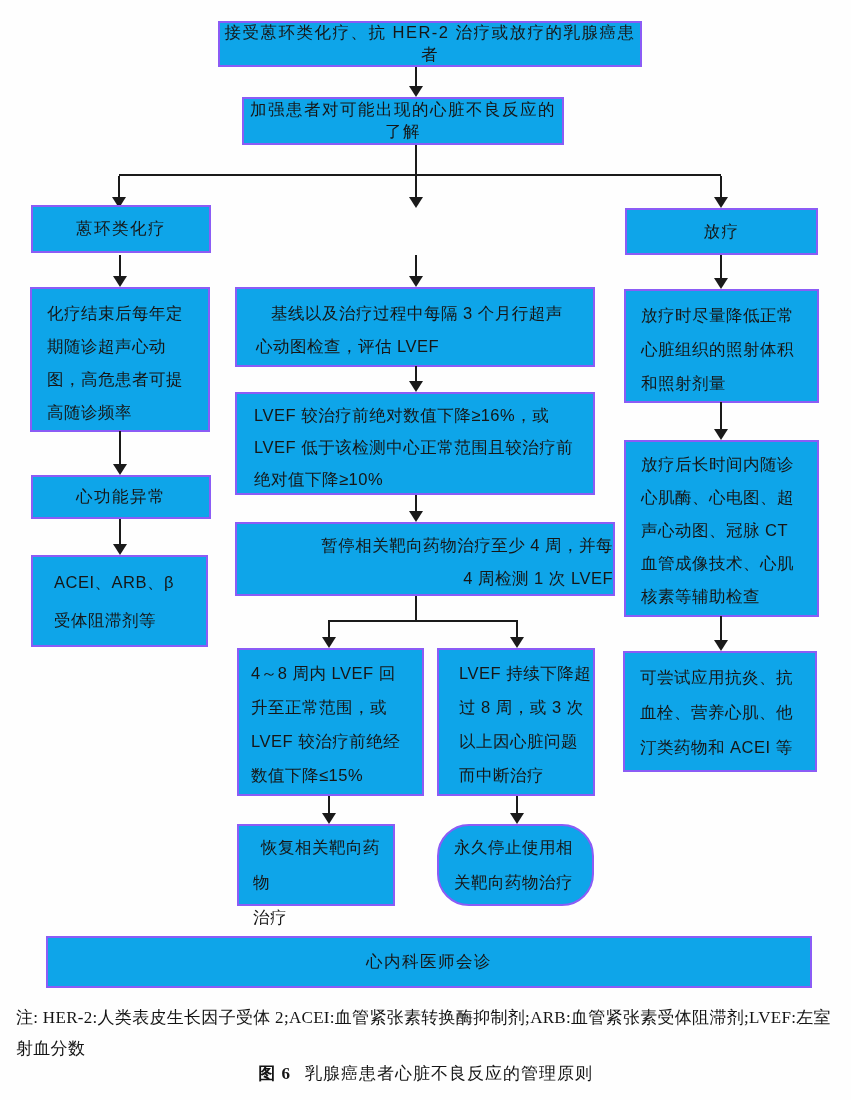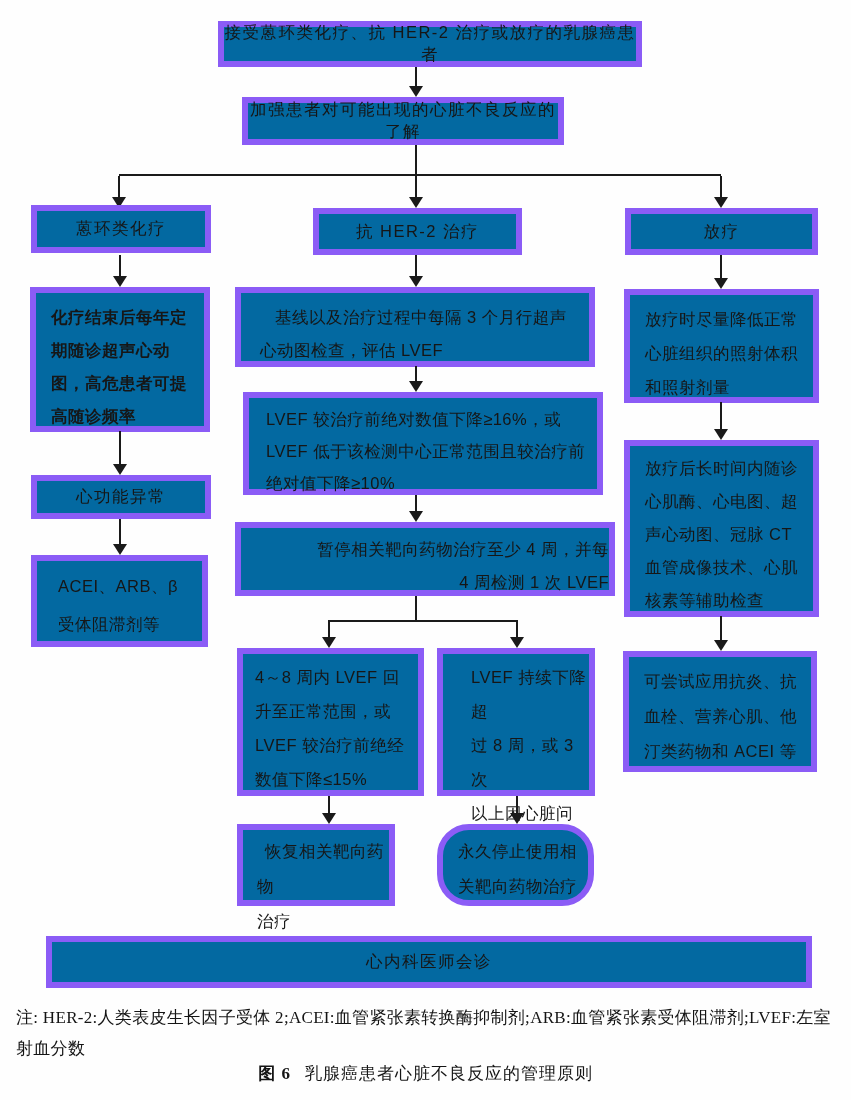--- a/index.html
+++ b/index.html
@@ -1,22 +1,22 @@
 <!DOCTYPE html>
 <html><head>
 <meta charset="utf-8">
 <style>
   html,body{margin:0;padding:0;background:#ffffff;}
   .page{
     position:relative;width:851px;height:1100px;background:#fefefe;
     font-family:"Liberation Sans",sans-serif;color:#161616;overflow:hidden;
   }
   .box{
-    position:absolute;box-sizing:border-box;background:#0369a1;
-    border:6px solid #8b5cf6;color:#161616;
+    position:absolute;box-sizing:border-box;background:#0ea5e9;
+    border:2px solid #8b5cf6;color:#161616;
     font-size:16.5px;letter-spacing:0.5px;white-space:pre-line;
   }
   .c{display:flex;align-items:center;justify-content:center;text-align:center;letter-spacing:1.5px;}
   .varrow{position:absolute;width:2px;background:#1a1a1a;}
   .varrow.head::after{
     content:"";position:absolute;left:-6px;bottom:-11px;width:0;height:0;
     border-left:7px solid transparent;border-right:7px solid transparent;
     border-top:11px solid #1a1a1a;
   }
   .hline{position:absolute;height:2px;background:#1a1a1a;}
@@ -41,55 +41,54 @@
   <div class="varrow head" style="left:415px;top:67px;height:19px;"></div>
   <div class="box c" style="left:242px;top:97px;width:322px;height:48px;">加强患者对可能出现的心脏不良反应的了解</div>
 
   <div class="varrow" style="left:415px;top:145px;height:30px;"></div>
   <div class="hline" style="left:119px;top:174px;width:602px;"></div>
   <div class="varrow head" style="left:118px;top:176px;height:21px;"></div>
   <div class="varrow head" style="left:415px;top:176px;height:21px;"></div>
   <div class="varrow head" style="left:720px;top:176px;height:21px;"></div>
 
   <div class="box c" style="left:31px;top:205px;width:180px;height:48px;">蒽环类化疗</div>
-  <div class="box c" style="left:313px;top:208px;width:209px;height:47px;">抗 HER-2 治疗</div>
   <div class="box c" style="left:625px;top:208px;width:193px;height:47px;">放疗</div>
 
   <div class="varrow head" style="left:119px;top:255px;height:21px;"></div>
-  <div class="box" style="left:30px;top:287px;width:180px;height:145px;padding:8px 6px 0 15px;line-height:33px;font-weight:bold;">化疗结束后每年定
+  <div class="box" style="left:30px;top:287px;width:180px;height:145px;padding:8px 6px 0 15px;line-height:33px;">化疗结束后每年定
 期随诊超声心动
 图，高危患者可提
 高随诊频率</div>
   <div class="varrow head" style="left:119px;top:431px;height:33px;"></div>
   <div class="box c" style="left:31px;top:475px;width:180px;height:44px;">心功能异常</div>
   <div class="varrow head" style="left:119px;top:519px;height:25px;"></div>
   <div class="box" style="left:31px;top:555px;width:177px;height:92px;padding:6px 0 0 21px;line-height:38px;">ACEI、ARB、β
 受体阻滞剂等</div>
 
   <div class="varrow head" style="left:415px;top:255px;height:21px;"></div>
   <div class="box" style="left:235px;top:287px;width:360px;height:80px;padding:8px 0 0 19px;text-indent:15px;line-height:33px;">基线以及治疗过程中每隔 3 个月行超声
 心动图检查，评估 LVEF</div>
   <div class="varrow head" style="left:415px;top:366px;height:15px;"></div>
-  <div class="box" style="left:243px;top:392px;width:360px;height:103px;padding:5px 0 0 17px;line-height:32px;">LVEF 较治疗前绝对数值下降≥16%，或
+  <div class="box" style="left:235px;top:392px;width:360px;height:103px;padding:5px 0 0 17px;line-height:32px;">LVEF 较治疗前绝对数值下降≥16%，或
 LVEF 低于该检测中心正常范围且较治疗前
 绝对值下降≥10%</div>
   <div class="varrow head" style="left:415px;top:495px;height:16px;"></div>
   <div class="box" style="left:235px;top:522px;width:380px;height:74px;padding:5px 0 0 23px;line-height:33px;text-align:right;">暂停相关靶向药物治疗至少 4 周，并每
 4 周检测 1 次 LVEF</div>
 
   <div class="varrow" style="left:415px;top:596px;height:26px;"></div>
   <div class="hline" style="left:328px;top:620px;width:190px;"></div>
   <div class="varrow head" style="left:328px;top:622px;height:15px;"></div>
   <div class="varrow head" style="left:516px;top:622px;height:15px;"></div>
 
   <div class="box" style="left:237px;top:648px;width:187px;height:148px;padding:6px 0 0 12px;line-height:34px;">4～8 周内 LVEF 回
 升至正常范围，或
 LVEF 较治疗前绝经
 数值下降≤15%</div>
-  <div class="box" style="left:437px;top:648px;width:158px;height:148px;padding:6px 0 0 28px;line-height:34px;">LVEF 持续下降超
+  <div class="box" style="left:437px;top:648px;width:158px;height:148px;padding:6px 0 0 20px;line-height:34px;">LVEF 持续下降超
 过 8 周，或 3 次
 以上因心脏问题
 而中断治疗</div>
 
   <div class="varrow head" style="left:328px;top:796px;height:17px;"></div>
   <div class="varrow head" style="left:516px;top:796px;height:17px;"></div>
 
   <div class="box" style="left:237px;top:824px;width:158px;height:82px;padding:4px 0 0 14px;line-height:35px;text-indent:8px;">恢复相关靶向药物
 治疗</div>
   <div class="box" style="left:437px;top:824px;width:157px;height:82px;padding:4px 0 0 15px;line-height:35px;border-radius:32px;">永久停止使用相

